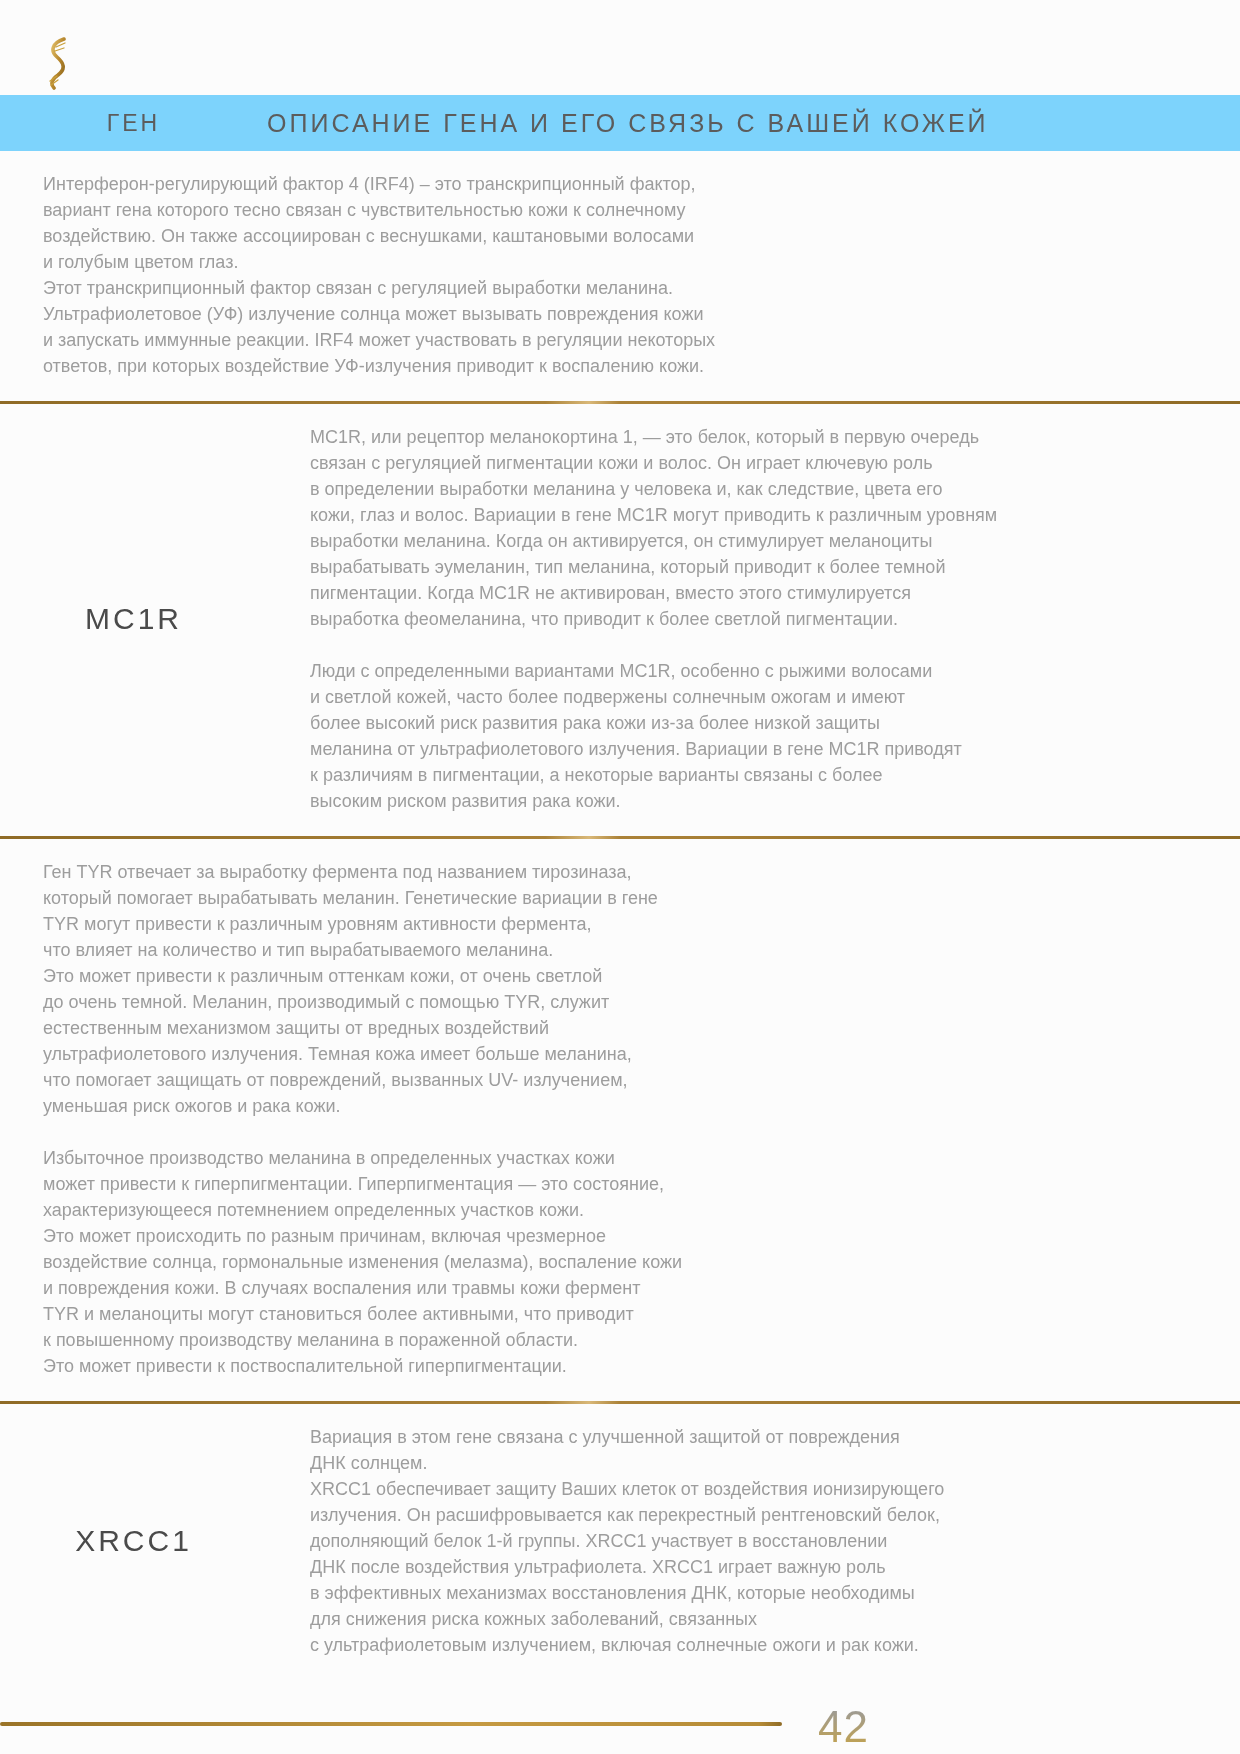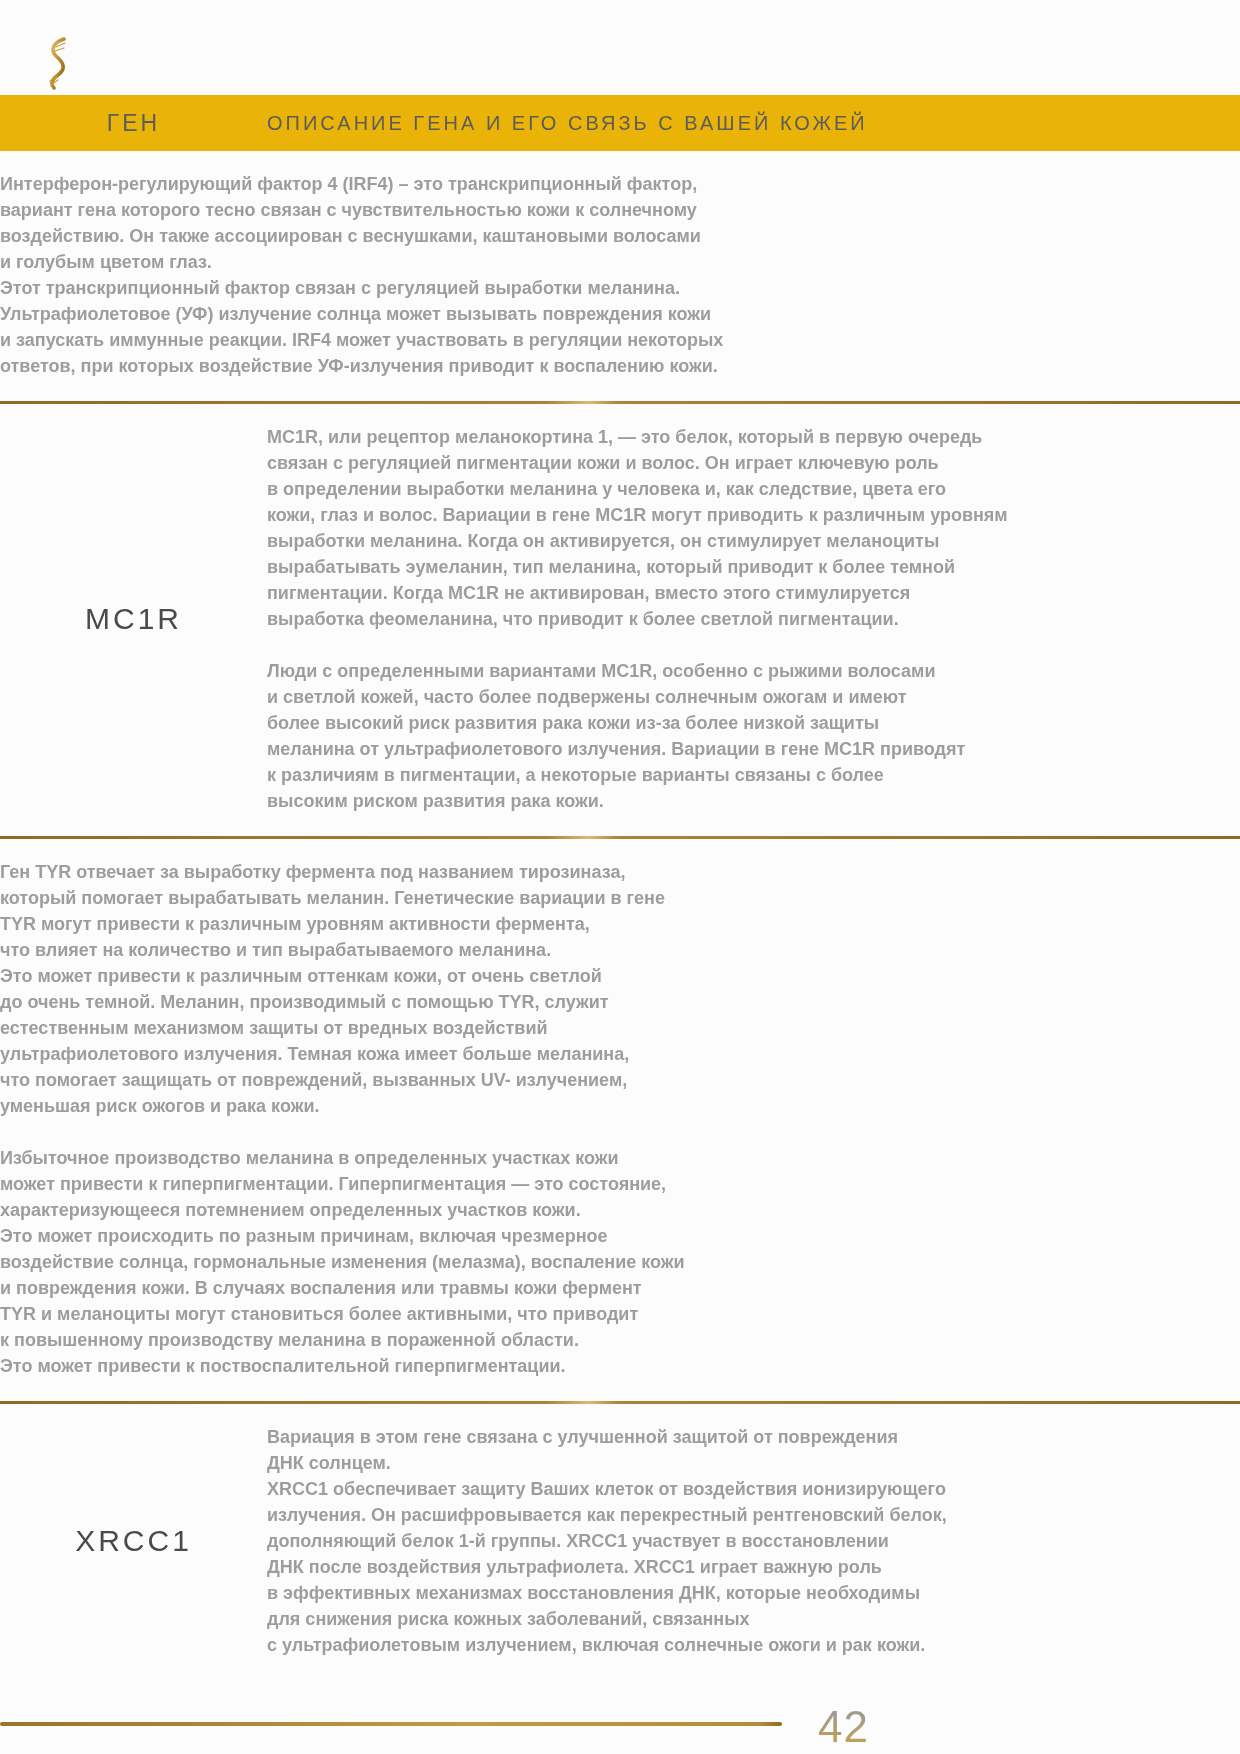--- a/index.html
+++ b/index.html
@@ -17,33 +17,33 @@
   }
   .logo-bar{
     height:95px;
     padding:36px 0 0 44px;
     box-sizing:border-box;
   }
   .thead{
     display:flex;
     align-items:center;
     height:56px;
-    background:#eab308;
+    background:#7dd3fc;
   }
   .col-gene{
     width:267px;
     text-align:center;
     font-size:23px;
     font-weight:300;
     letter-spacing:3px;
     color:#5c5c5c;
   }
   .col-desc{
     flex:1;
-    font-size:20px;
+    font-size:25px;
     font-weight:300;
     letter-spacing:3px;
     color:#5c5c5c;
   }
   .row{
     display:flex;
     padding:20px 0 22px;
   }
   .gene{
     width:267px;
@@ -52,24 +52,25 @@
     justify-content:center;
     font-size:30px;
     font-weight:300;
     letter-spacing:3px;
     color:#4a4a4a;
   }
   .desc{
     flex:1;
     padding-right:75px;
     font-size:18px;
-    font-weight:700;
+    font-weight:400;
     line-height:26px;
     color:#9d9d9d;
     white-space:pre-line;
+    margin-left:43px;
   }
   .divider{
     height:3px;
     background:linear-gradient(90deg,#8f6b26 0%,#ab8238 44%,#d9b878 47.5%,#ab8238 50%,#8f6b26 100%);
   }
   .footer{
     display:flex;
     align-items:center;
     margin-top:16px;
   }

